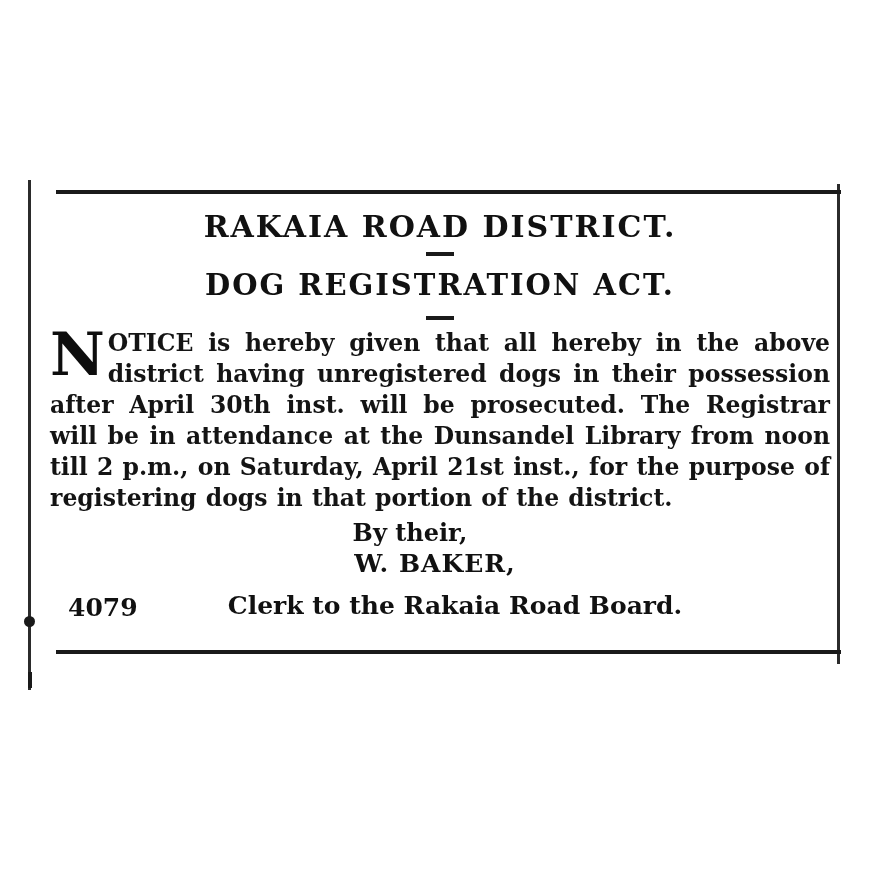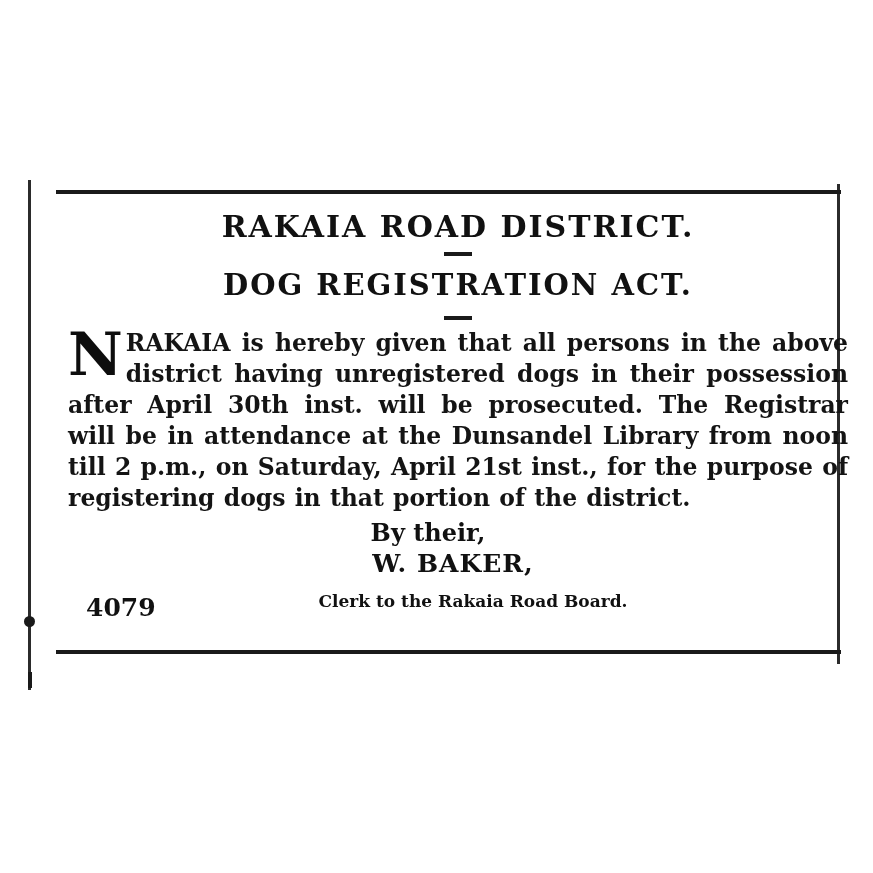--- a/index.html
+++ b/index.html
@@ -76,21 +76,21 @@
     position: absolute;
     left: 0px;
     top: 492px;
     width: 4px;
     height: 16px;
     background: #1a1a1a;
   }
 
   .body-area {
     position: absolute;
-    left: 40px;
+    left: 22px;
     top: 24px;
     width: 780px;
   }
 
   .headline {
     text-align: center;
     font-family: "DejaVu Serif", serif;
     font-weight: bold;
     letter-spacing: 2px;
     font-size: 30px;
@@ -165,21 +165,21 @@
     top: 2px;
     font-family: "DejaVu Serif", serif;
     font-weight: bold;
     font-size: 25px;
     text-align: center;
   }
   .clerk {
     text-align: center;
     font-family: "DejaVu Serif", serif;
     font-weight: bold;
-    font-size: 17px;
+    font-size: 25px;
     padding-left: 30px;
   }
 </style>
 </head>
 <body>
 
 <div class="page">
 
   <div class="notice">
 
@@ -192,21 +192,21 @@
 
     <div class="body-area">
 
       <div class="headline">RAKAIA ROAD DISTRICT.</div>
       <div class="sep"></div>
 
       <div class="subhead">DOG  REGISTRATION  ACT.</div>
       <div class="sep"></div>
 
       <p class="para">
-        <span class="dropcap">N</span><span>RAKAIA is hereby given that all persons in the</span>
+        <span class="dropcap">N</span><span>OTICE is hereby given that all hereby in the</span>
         <span>above district having unregistered dogs in their possession after April 30th inst. will be prosecuted. The Registrar will be in attendance at the Dunsandel Library from noon till 2 p.m., on Saturday, April 21st inst., for the purpose of registering dogs in that portion of the district.</span>
       </p>
 
       <div class="byorder">By their,</div>
       <div class="signature">W.  BAKER,</div>
 
       <div class="footline">
         <span class="refnum">4079</span>
         <div class="clerk">Clerk to the Rakaia Road Board.</div>
       </div>

